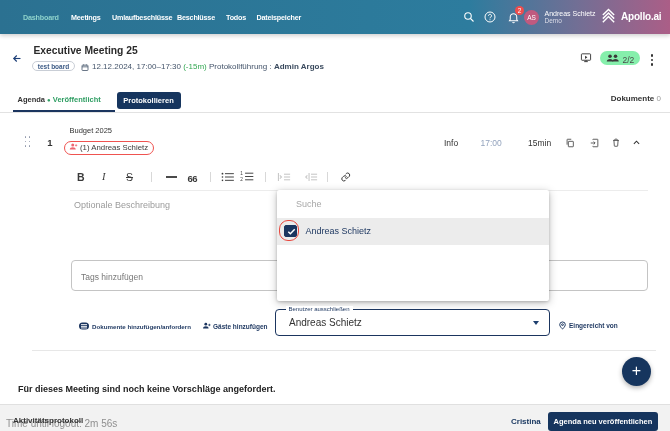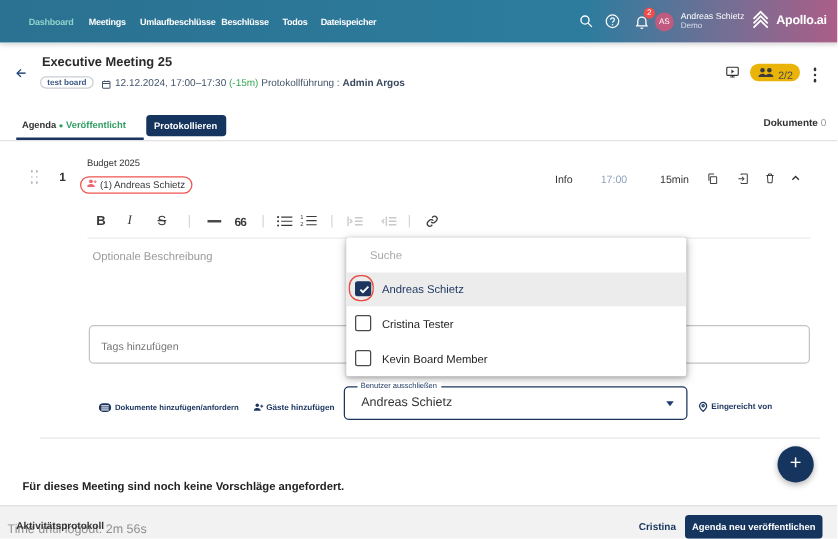--- a/index.html
+++ b/index.html
@@ -19,21 +19,21 @@
 
 
 #title { left:33.5px; top:44.5px; font-size:10.3px; font-weight:bold; color:#2b2b2b; }
 #backarrow { left:11.5px; top:54px; }
 .chip-board { left:32px; top:61px; width:43px; height:10px; border:1px solid #c9ced6; border-radius:5px;
   font-size:6.5px; font-weight:bold; color:#3c5a85; text-align:center; line-height:9px; }
 #meta-date { left:92px; top:62px; font-size:8px; color:#44546a; }
 #meta-date .green { color:#34a853; }
 #meta-proto { left:209px; top:62px; font-size:8px; color:#44546a; }
 #meta-proto b { color:#3a4a5e; }
-.pill-22 { left:599.5px; top:51px; width:40.5px; height:14px; background:#eab308; border-radius:7px;
+.pill-22 { left:599.5px; top:51px; width:40.5px; height:14px; background:#86efac; border-radius:7px;
   font-size:8.5px; color:#4a4a4a; }
 .pill-22 span { position:absolute; left:23px; top:3.5px; }
 
 
 #tabrow-border { left:0; top:112px; width:670px; height:1px; background:#e2e2e2; }
 #tab1 { left:17.5px; top:95px; font-size:7.5px; font-weight:bold; color:#333; }
 #tab1 .dot { color:#2f9e63; font-size:6px; }
 #tab1 .pub { color:#2f9e63; font-weight:bold; }
 #tab-underline { left:13px; top:110px; width:102px; height:2px; background:#1b355f; }
 #btn-proto { left:116.5px; top:92px; width:64px; height:17px; background:#16355e; border-radius:3px;
@@ -291,28 +291,20 @@
   <span id="suche">Suche</span>
   <div class="ddrow hl" style="top:27.5px;">
     <span class="cb checked">
         <svg width="11" height="11" viewBox="0 0 24 24" fill="none" stroke="#fff" stroke-width="3.2">
           <path d="M5 12.5l4.5 4.5L19 7"></path>
         </svg>
       </span>
     <span class="lbl">Andreas Schietz</span>
     <span class="redring"></span>
   </div>
-  <div class="ddrow" style="top:55px;">
-    <span class="cb"></span>
-    <span class="lbl">Cristina Tester</span>
-  </div>
-  <div class="ddrow" style="top:83px;">
-    <span class="cb"></span>
-    <span class="lbl">Kevin Board Member</span>
-  </div>
 </div>
 
 <div class="abs" id="divider2"></div>
 <div class="abs" id="no-prop">Für dieses Meeting sind noch keine Vorschläge angefordert.</div>
 <div class="abs" id="fab"></div>
 
 <div class="abs" id="botbar">
   <span id="logout">Time until logout: 2m 56s</span>
   <span id="akt">Aktivitätsprotokoll</span>
   <span id="ansicht">Cristina</span>

